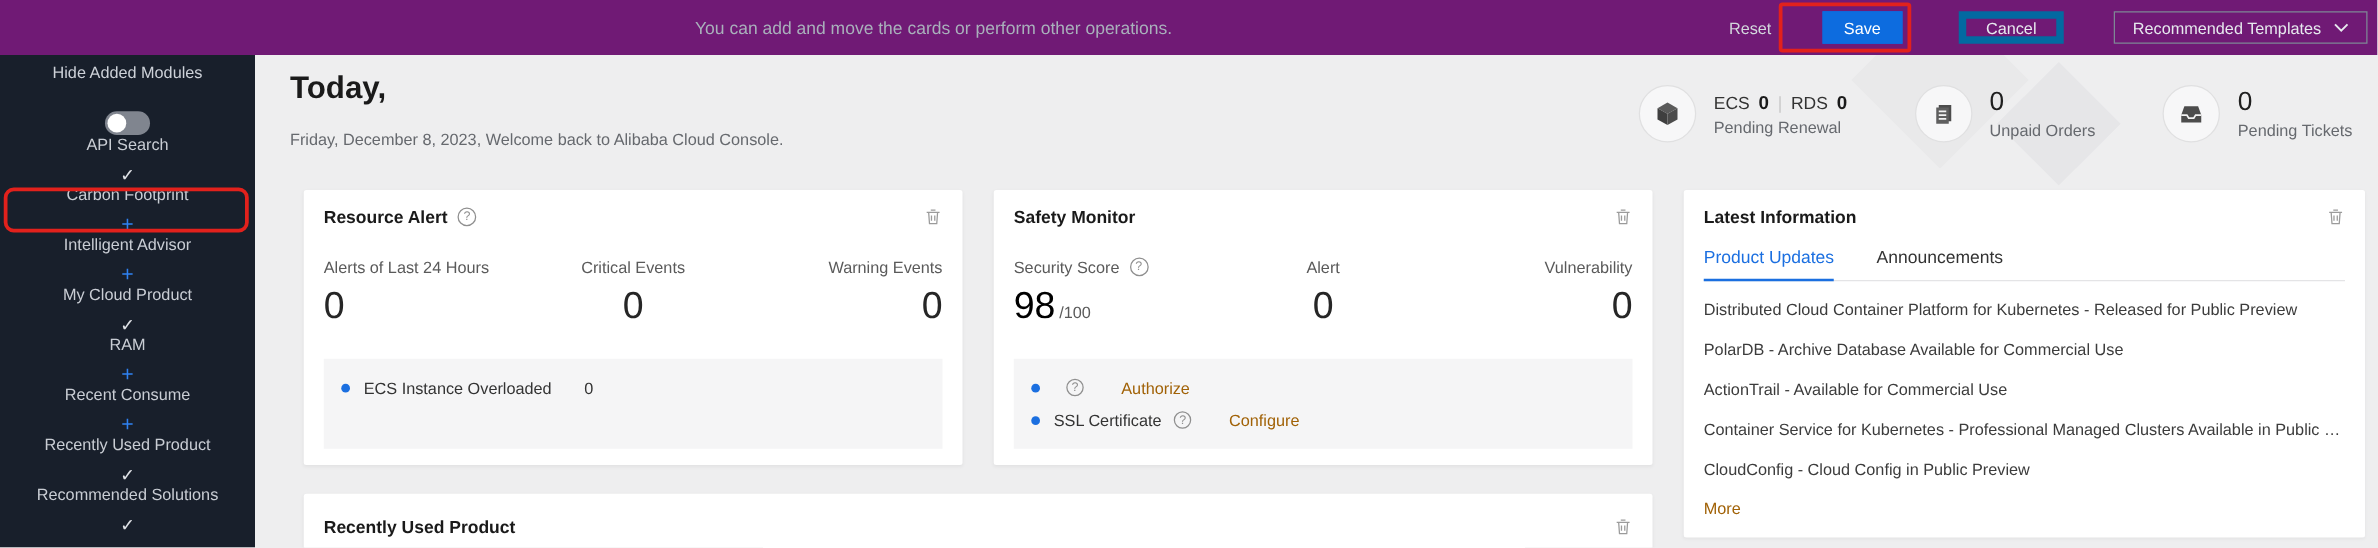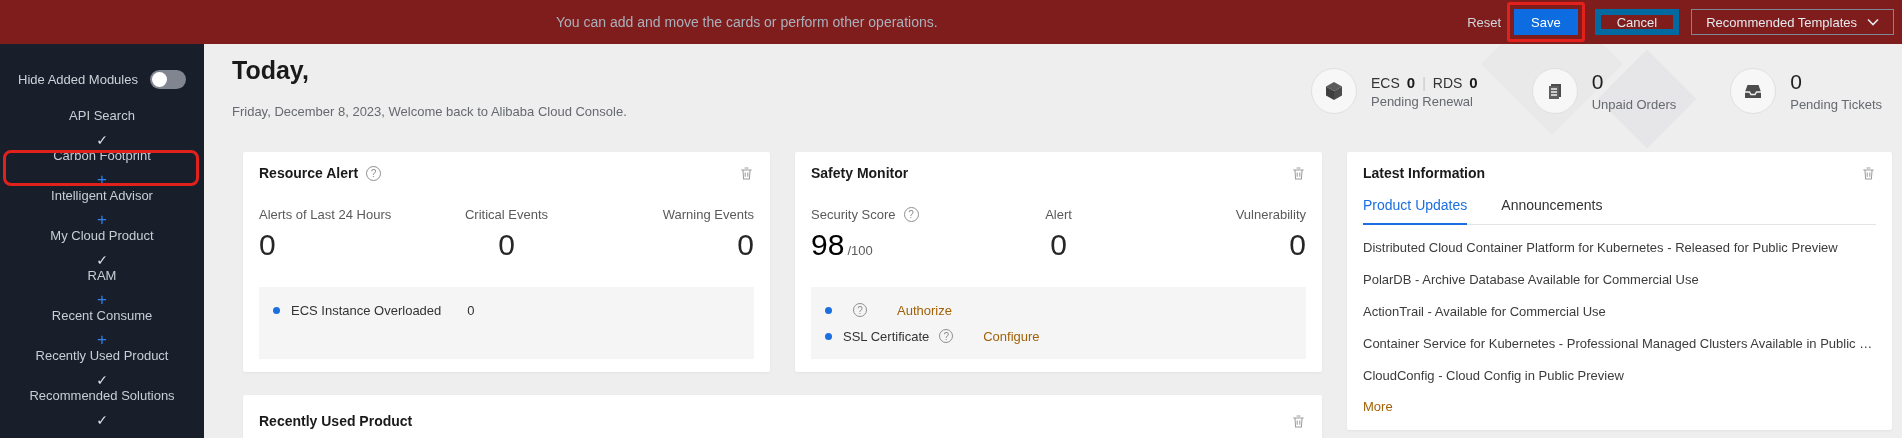--- a/index.html
+++ b/index.html
@@ -5,33 +5,33 @@
   * { margin:0; padding:0; box-sizing:border-box; }
   html,body { width:1902px; height:438px; }
   body {
     position:relative; overflow:hidden;
     background:#eeeeef;
     font-family:"Liberation Sans", sans-serif;
     -webkit-font-smoothing:antialiased;
   }
 
   
-  .topbar { position:absolute; left:0; top:0; width:1902px; height:44px; background:#7f1d1d; z-index:30; }
+  .topbar { position:absolute; left:0; top:0; width:1902px; height:44px; background:#701a75; z-index:30; }
   .topbar-msg { position:absolute; left:556px; top:0; line-height:44px; font-size:14px; color:#a9b0bb; }
   .topbar-controls { position:absolute; right:8px; top:0; height:44px; display:flex; align-items:center; }
   .txt-btn { color:#d3d7dd; font-size:13px; margin-right:6px; cursor:pointer; }
   .annot-save { border:3px solid #e2211c; border-radius:3px; padding:4px; margin-right:10px; }
-  .btn { height:26px; display:inline-flex; align-items:center; justify-content:center; font-size:13px; padding:0 16px; cursor:pointer; white-space:nowrap; }
+  .btn { height:26px; display:inline-flex; align-items:center; justify-content:center; font-size:13px; padding:0 16px; cursor:pointer; white-space:nowrap;margin-left:28px; }
   .btn-primary { background:#0d6cdf; color:#ffffff; border:1px solid #0d6cdf; }
   .btn-ghost { background:transparent; color:#e6e9ee; border:6px solid #0369a1; margin-right:12px; }
   .btn-templates { background:transparent; color:#e6e9ee; border:1px solid #7e8795; gap:10px; padding:0 14px; }
 
   
   .sidebar { position:absolute; left:0; top:44px; width:204px; height:394px; background:#181f2b; z-index:20; }
-  .toggle-row { height:64px; display:flex; align-items:center; justify-content:space-between; padding:6px 18px 0 18px; color:#cdd1d8; font-size:13px; }
+  .toggle-row { height:64px; display:flex; align-items:center; justify-content:space-between; padding:6px 18px 0 18px; color:#cdd1d8; font-size:13px;flex-direction:column; }
   .toggle { position:relative; width:36px; height:19px; border-radius:10px; background:#80858f; cursor:pointer; flex:none; }
   .toggle .knob { position:absolute; left:2px; top:2px; width:15px; height:15px; border-radius:50%; background:#ffffff; }
   .side-item { position:relative; height:40px; display:flex; align-items:center; justify-content:space-between; padding:0 18px; color:#c9cdd4; font-size:13px; cursor:pointer;flex-direction:column; }
   .act-check { color:#dfe2e6; font-size:14px; }
   .act-plus { color:#2f81f0; font-size:17px; font-weight:400; line-height:1; }
   .annot-row { position:absolute; left:3px; right:5px; top:2px; bottom:2px; border:3px solid #e2211c; border-radius:8px; pointer-events:none; }
 
   
   .main { position:absolute; left:204px; top:44px; width:1698px; height:394px; background:#eeeeef; }
 

